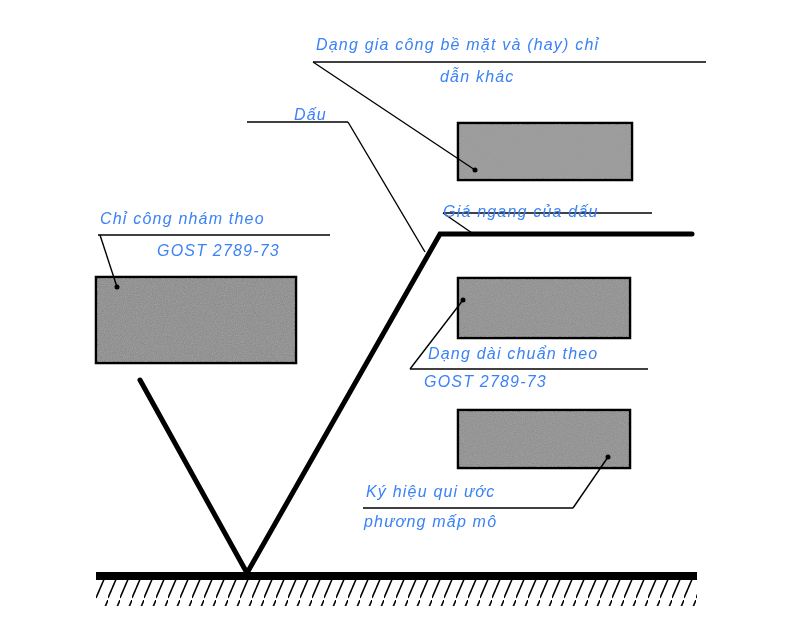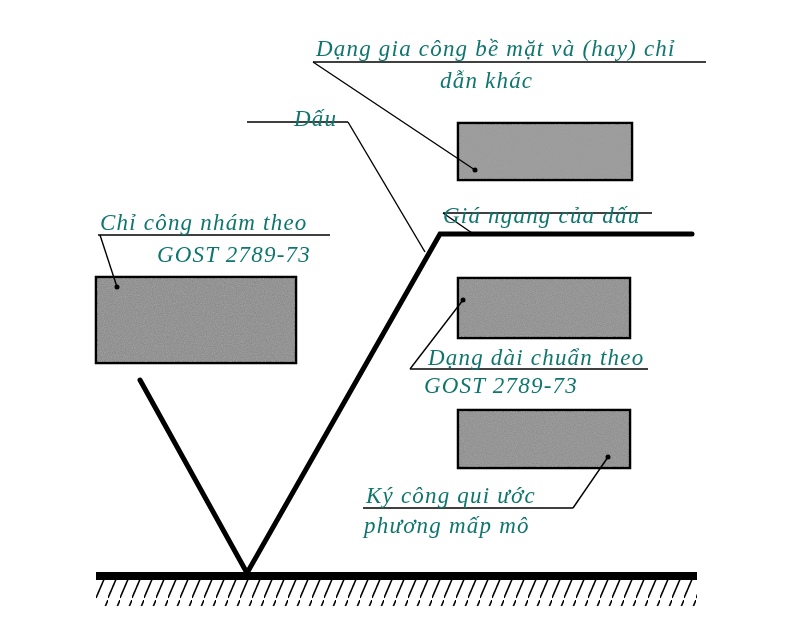--- a/index.html
+++ b/index.html
@@ -1,23 +1,23 @@
 <!DOCTYPE html>
 <html><head>
 <meta charset="utf-8">
 <style>
   html, body { margin: 0; padding: 0; background: #ffffff; }
   body { width: 800px; height: 630px; position: relative; overflow: hidden; }
   #canvas { position: absolute; left: 0; top: 0; width: 800px; height: 630px; }
   .lbl {
     position: absolute;
-    font-family: Liberation Serif, serif;
+    font-family: Liberation Sans, sans-serif;
     font-style: italic;
-    font-size: 23px;
-    color: #0f766e;
+    font-size: 16px;
+    color: #3b82f6;
     white-space: nowrap;
     letter-spacing: 1.2px;
     line-height: 1;
   }
 </style>
 </head>
 <body>
 
 <svg id="canvas" width="800" height="630" viewBox="0 0 800 630" xmlns="http://www.w3.org/2000/svg">
   <defs>
@@ -92,14 +92,14 @@
 <div class="lbl" style="left:294px; top:107px;">Dấu</div>
 
 <div class="lbl" style="left:443px; top:204px;">Giá ngang của dấu</div>
 
 <div class="lbl" style="left:100px; top:211px;">Chỉ công nhám theo</div>
 <div class="lbl" style="left:157px; top:243px;">GOST 2789-73</div>
 
 <div class="lbl" style="left:428px; top:346px;">Dạng dài chuẩn theo</div>
 <div class="lbl" style="left:424px; top:374px;">GOST 2789-73</div>
 
-<div class="lbl" style="left:366px; top:484px;">Ký công qui ước</div>
+<div class="lbl" style="left:366px; top:484px;">Ký hiệu qui ước</div>
 <div class="lbl" style="left:364px; top:514px;">phương mấp mô</div>
 
 </body></html>

